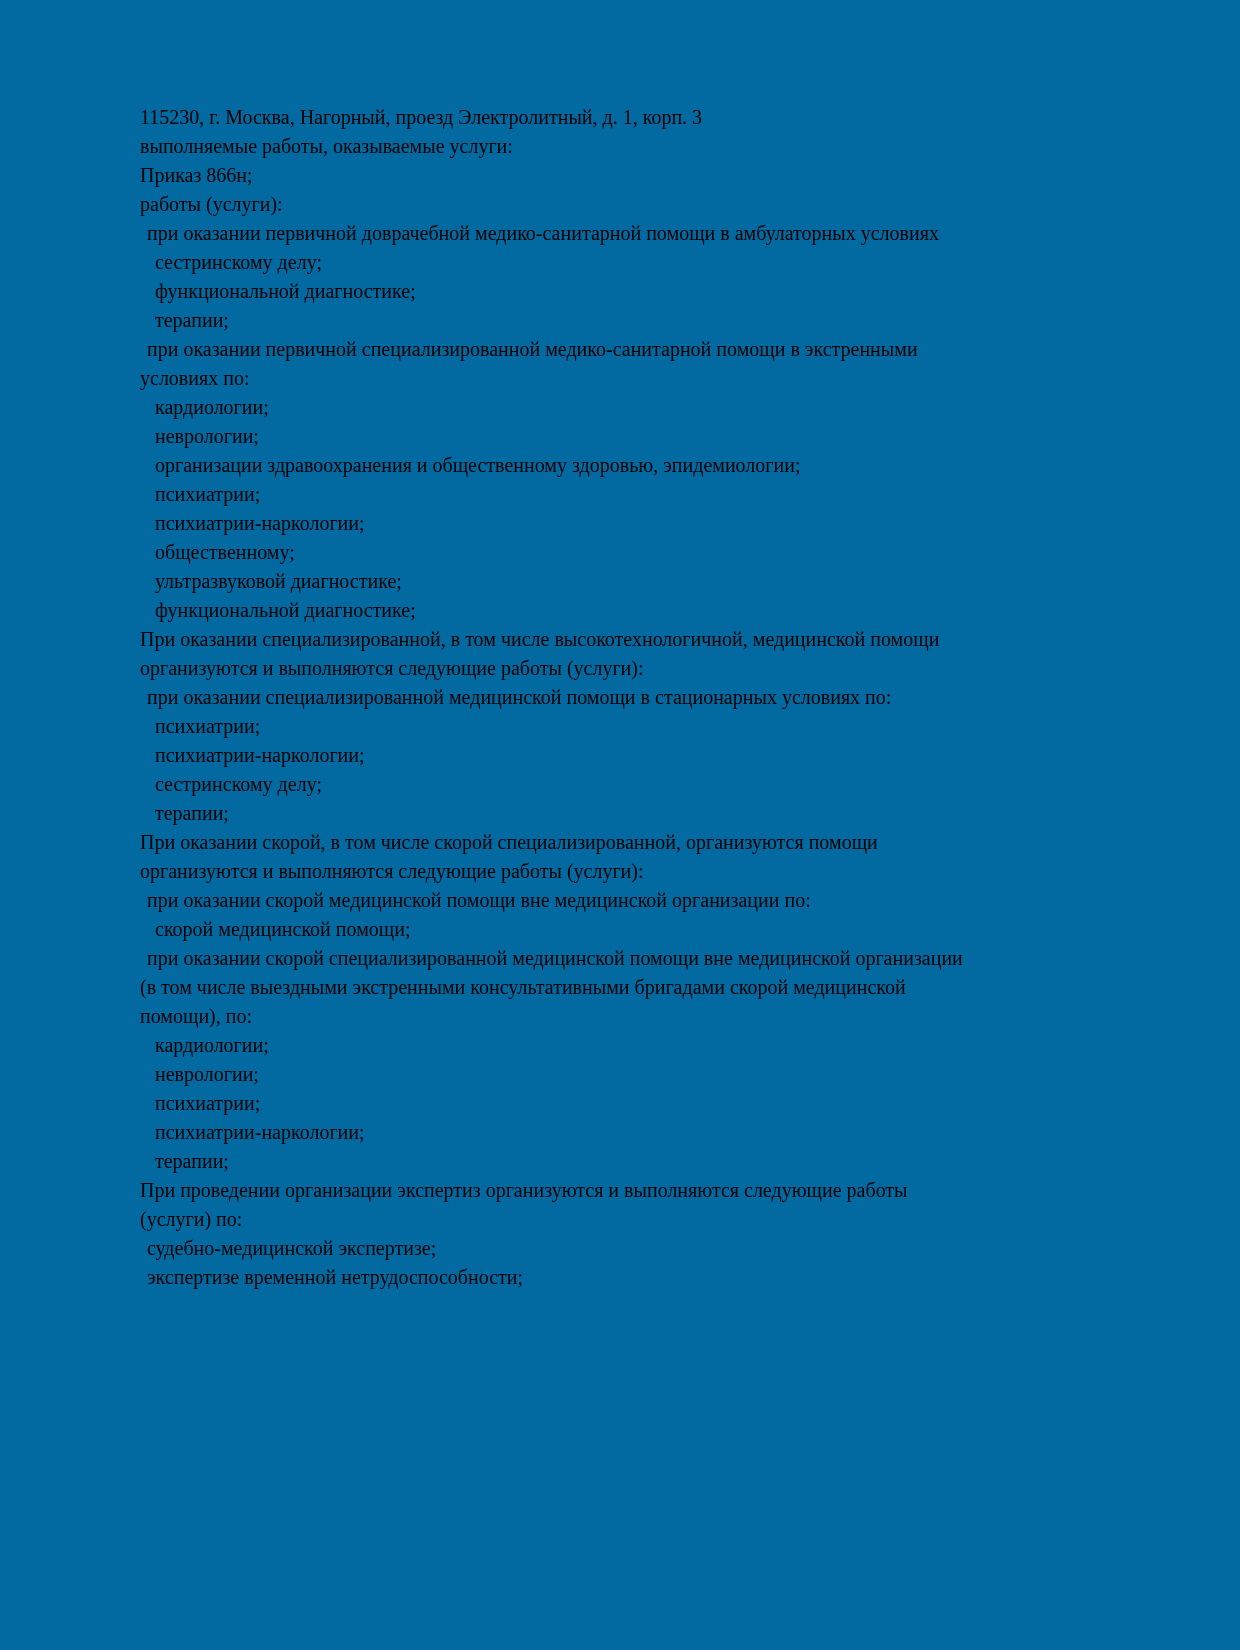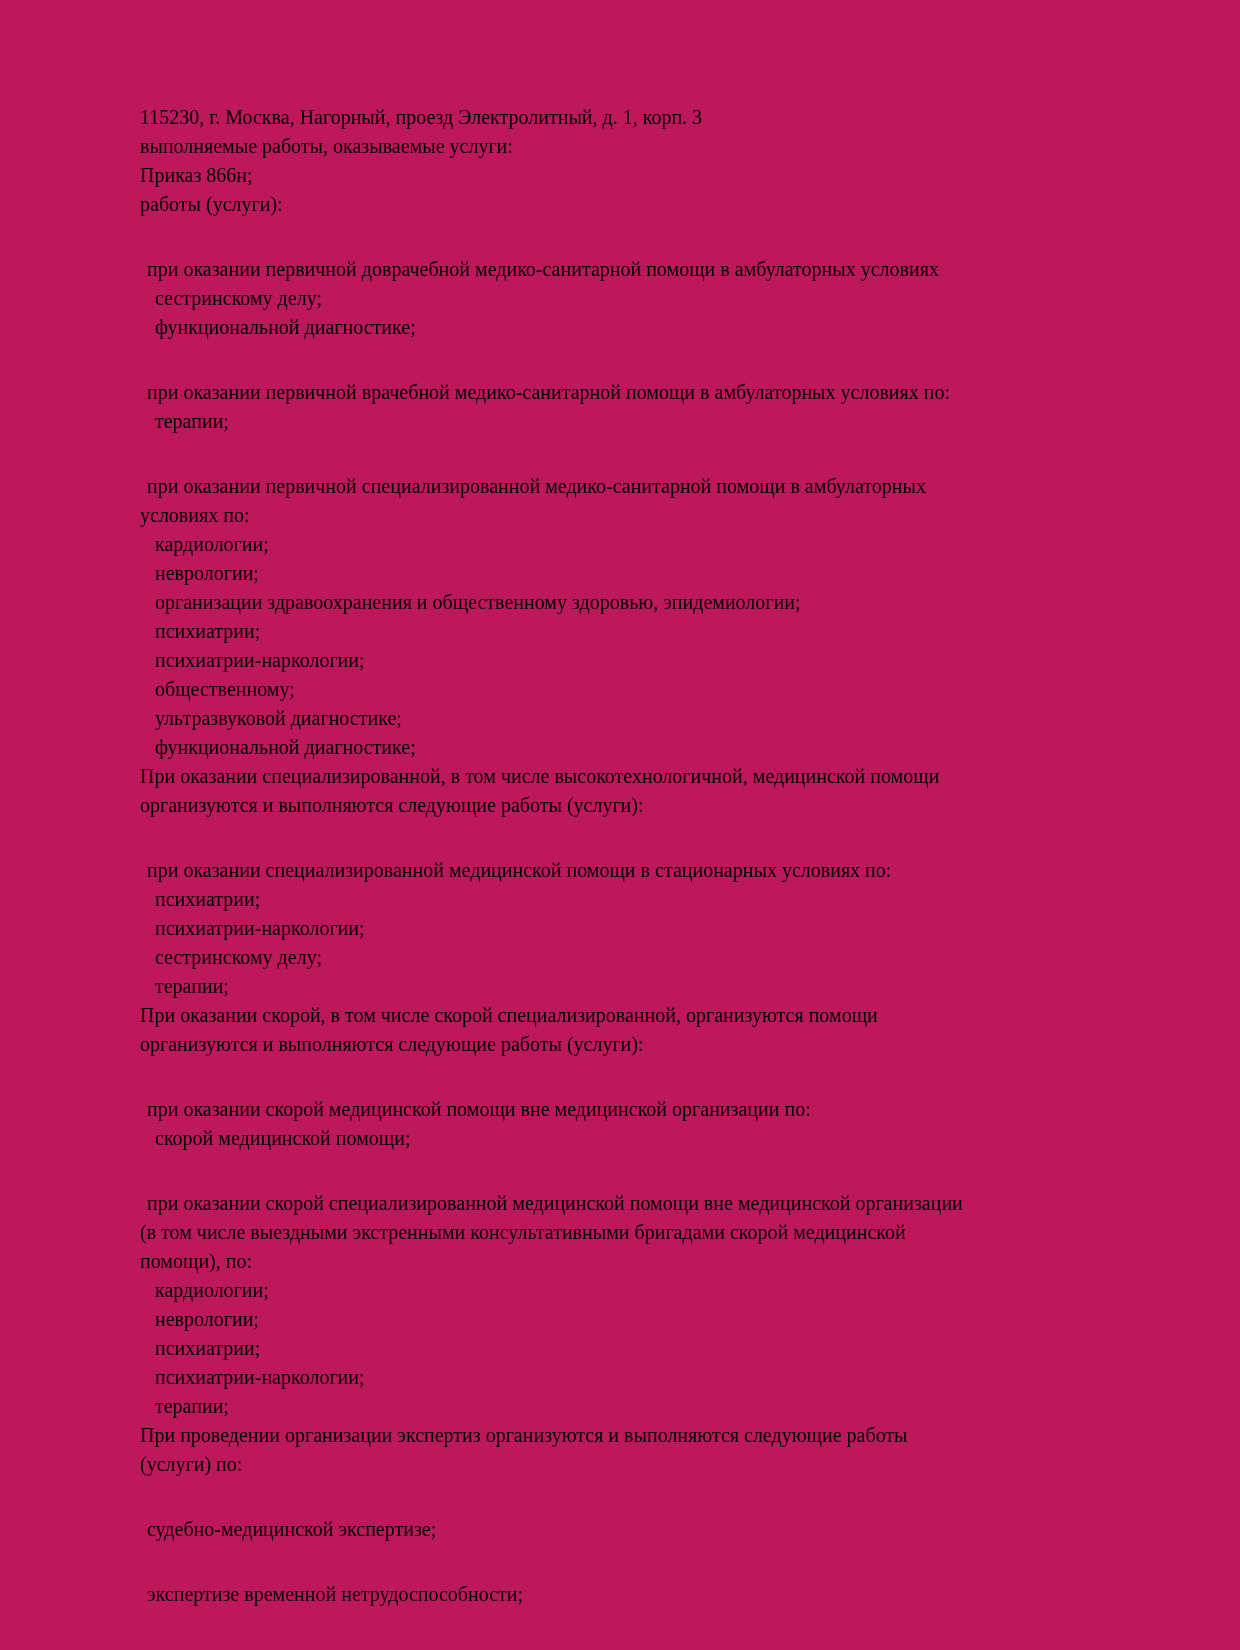--- a/index.html
+++ b/index.html
@@ -7,54 +7,53 @@
   body {
     width: 1240px;
     height: 1650px;
     position: relative;
     overflow: hidden;
     font-family: "Liberation Serif", serif;
   }
   .page {
     position: absolute;
     inset: 0;
-    background: #be185d;
+    background: #0369a1;
   }
   .doc-text {
     position: absolute;
     left: 140px;
     top: 103px;
     width: 1000px;
     color: #000000;
     font-size: 20px;
     line-height: 29px;
   }
   .doc-line {
     white-space: pre;
     min-height: 29px;
   }
   .indent-0 { padding-left: 0; }
-  .indent-1 { padding-left: 7px; margin-top: 36px; }
+  .indent-1 { padding-left: 7px; }
   .indent-2 { padding-left: 15px; }
 </style>
 </head>
 <body>
 
 <div class="page">
   <div class="doc-text">
       <div class="doc-line indent-0">115230, г. Москва, Нагорный, проезд Электролитный, д. 1, корп. 3</div>
       <div class="doc-line indent-0">выполняемые работы, оказываемые услуги:</div>
       <div class="doc-line indent-0">Приказ 866н;</div>
       <div class="doc-line indent-0">работы (услуги):</div>
       <div class="doc-line indent-1">при оказании первичной доврачебной медико-санитарной помощи в амбулаторных условиях</div>
       <div class="doc-line indent-2">сестринскому делу;</div>
       <div class="doc-line indent-2">функциональной диагностике;</div>
-      <div class="doc-line indent-1">при оказании первичной врачебной медико-санитарной помощи в амбулаторных условиях по:</div>
       <div class="doc-line indent-2">терапии;</div>
-      <div class="doc-line indent-1">при оказании первичной специализированной медико-санитарной помощи в амбулаторных</div>
+      <div class="doc-line indent-1">при оказании первичной специализированной медико-санитарной помощи в экстренными</div>
       <div class="doc-line indent-0">условиях по:</div>
       <div class="doc-line indent-2">кардиологии;</div>
       <div class="doc-line indent-2">неврологии;</div>
       <div class="doc-line indent-2">организации здравоохранения и общественному здоровью, эпидемиологии;</div>
       <div class="doc-line indent-2">психиатрии;</div>
       <div class="doc-line indent-2">психиатрии-наркологии;</div>
       <div class="doc-line indent-2">общественному;</div>
       <div class="doc-line indent-2">ультразвуковой диагностике;</div>
       <div class="doc-line indent-2">функциональной диагностике;</div>
       <div class="doc-line indent-0">При оказании специализированной, в том числе высокотехнологичной, медицинской помощи</div>

